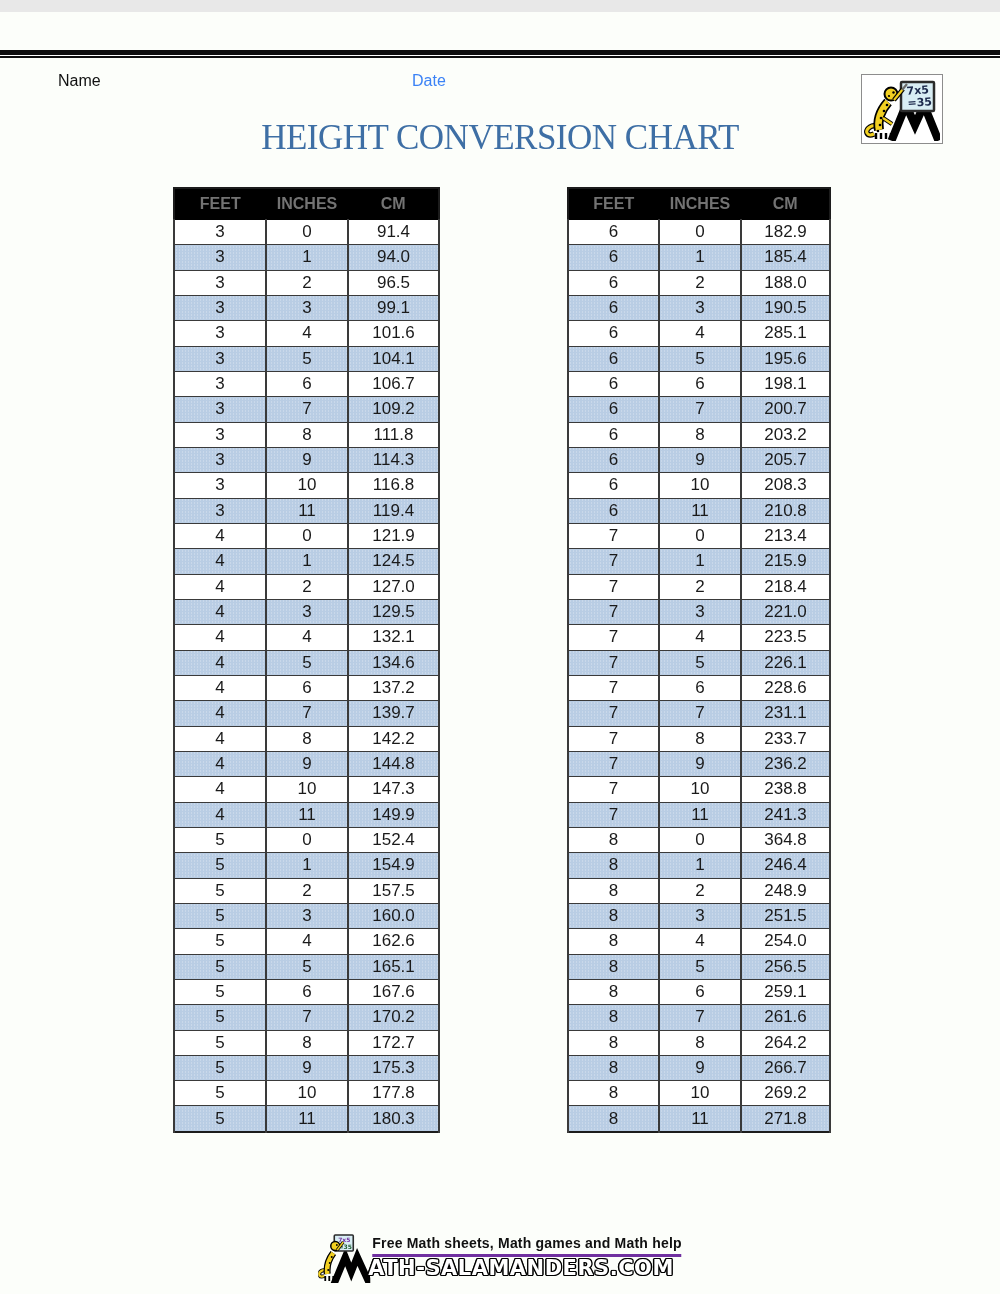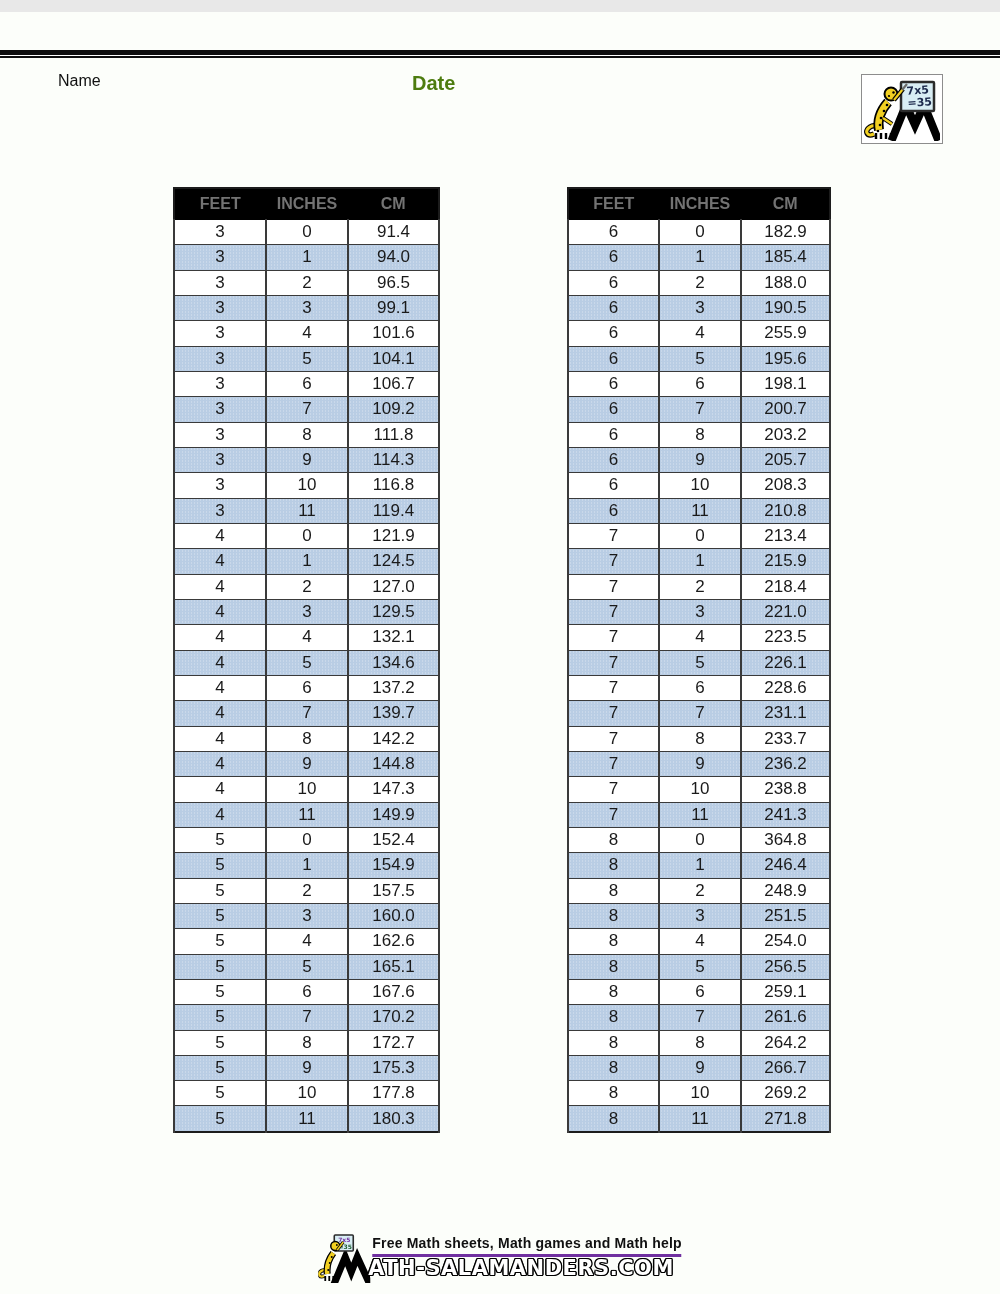--- a/index.html
+++ b/index.html
@@ -17,21 +17,21 @@
   body{background:#e8e8e8;font-family:"Liberation Sans",sans-serif;}
   .page{
     position:relative;width:1000px;height:1294px;margin:12px auto;
     background:var(--page-bg);overflow:hidden;color:#151515;
   }
   .top-rule{
     position:absolute;top:38px;left:0;width:1000px;height:1px;
     background:#ffffff;border-top:5px solid #0e0e0e;border-bottom:2px solid #0e0e0e;
   }
   .name-label{position:absolute;left:58px;top:60px;font-size:16px;color:#111;}
-  .date-label{position:absolute;left:412px;top:60px;font-size:20px;color:#4d7c0f;font-weight:bold;}
+  .date-label{position:absolute;left:412px;top:60px;font-size:16px;color:#3b82f6;}
   .logo-box{
     position:absolute;left:861px;top:62px;width:82px;height:70px;
     background:#ffffff;border:1px solid #8d8d8d;
     display:flex;align-items:center;justify-content:center;box-sizing:border-box;
   }
   .page-title{
     position:absolute;top:106px;left:0;width:1000px;text-align:center;
     font-family:"Liberation Serif",serif;font-size:35px;line-height:40px;
     color:var(--title-blue);letter-spacing:-0.5px;
   }
@@ -113,20 +113,21 @@
         <circle cx="16" cy="48" r="1.3" fill="#000"></circle>
         <circle cx="17" cy="41" r="1.3" fill="#000"></circle>
         <circle cx="20" cy="34" r="1.3" fill="#000"></circle>
         <circle cx="23" cy="28" r="1.3" fill="#000"></circle>
         <circle cx="25" cy="19" r="1.1" fill="#000"></circle>
         <circle cx="14" cy="54" r="1.3" fill="#000"></circle>
       </g>
     </svg>
   </div>
 
+  <div class="page-title">HEIGHT CONVERSION CHART</div>
 
   <div class="conv-table left">
     <table>
       <colgroup>
           <col style="width:92px">
           <col style="width:82px">
           <col style="width:91px">
         </colgroup>
       <thead>
           <tr>
@@ -351,21 +352,21 @@
             <td>188.0</td>
           </tr>
           <tr class="alt">
             <td>6</td>
             <td>3</td>
             <td>190.5</td>
           </tr>
           <tr>
             <td>6</td>
             <td>4</td>
-            <td>255.9</td>
+            <td>285.1</td>
           </tr>
           <tr class="alt">
             <td>6</td>
             <td>5</td>
             <td>195.6</td>
           </tr>
           <tr>
             <td>6</td>
             <td>6</td>
             <td>198.1</td>

